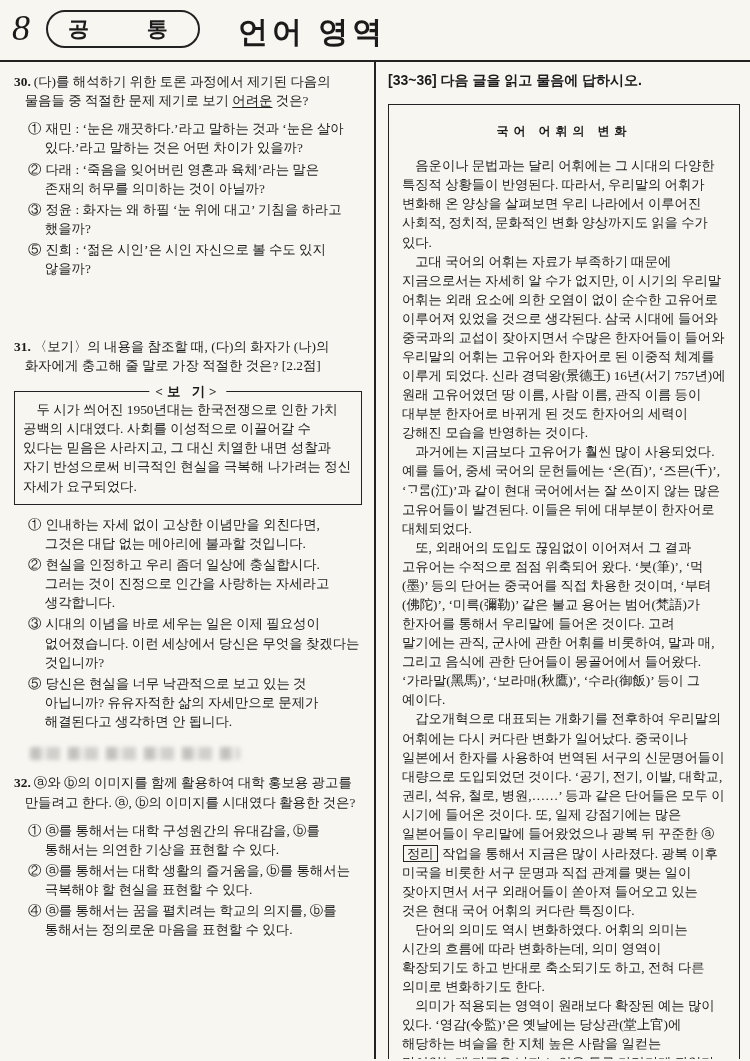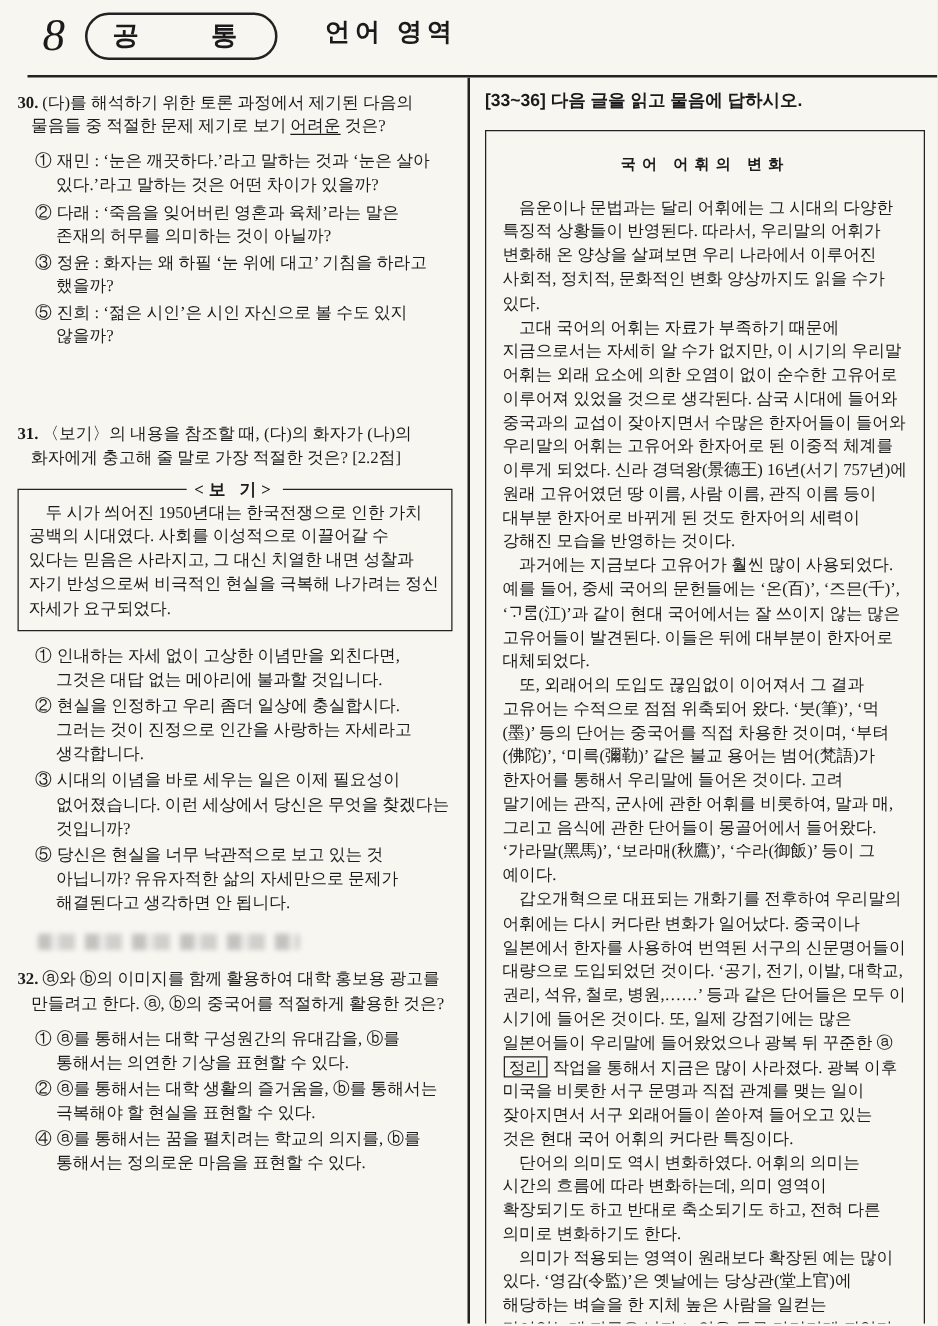--- a/index.html
+++ b/index.html
@@ -12,21 +12,20 @@
     color:#1b1b1b;
     font-family:"Liberation Serif","DejaVu Serif",serif;
     overflow:hidden;
   }
   
   .header {
     position:relative;
     height:62px;
     border-bottom:2px solid #222;
     padding:8px 10px 0 12px;
-    margin-left:22px;
   }
   .page-number {
     display:inline-block;
     font-style:italic;
     font-size:36px;
     line-height:40px;
     vertical-align:top;
     margin-right:12px;
   }
   .section-oval {
@@ -40,21 +39,21 @@
     padding:2px 4px 2px 20px;
     letter-spacing:26px;
     vertical-align:top;
     margin-top:2px;
   }
   .doc-title {
     position:absolute;
     left:238px; top:12px;
     font-family:"Liberation Sans","DejaVu Sans",sans-serif;
     font-weight:bold;
-    font-size:20px;
+    font-size:30px;
     letter-spacing:4px;
   }
   
   .columns { display:flex; height:997px; overflow:hidden; }
   .col-left {
     width:376px;
     border-right:2px solid #222;
     padding:6px 12px 0 14px;
     overflow:hidden;
   }
@@ -187,21 +186,21 @@
             <li><span class="marker">⑤</span><span>당신은 현실을 너무 낙관적으로 보고 있는 것 아닙니까? 유유자적한 삶의 자세만으로 문제가 해결된다고 생각하면 안 됩니다.</span></li>
           </ol>
       </div>
 
       <div class="spacer-31-32">
         <div class="ink-bleed"></div>
       </div>
 
       <div class="question">
         <div class="qstem">
-          <span class="qnum">32.</span><span>ⓐ와 ⓑ의 이미지를 함께 활용하여 대학 홍보용 광고를 만들려고 한다. ⓐ, ⓑ의 중국어를 적절하게 활용한 것은?</span>
+          <span class="qnum">32.</span><span>ⓐ와 ⓑ의 이미지를 함께 활용하여 대학 홍보용 광고를 만들려고 한다. ⓐ, ⓑ의 이미지를 시대였다 활용한 것은?</span>
         </div>
         <ol class="options">
             <li><span class="marker">①</span><span>ⓐ를 통해서는 대학 구성원간의 유대감을, ⓑ를 통해서는 의연한 기상을 표현할 수 있다.</span></li>
             <li><span class="marker">②</span><span>ⓐ를 통해서는 대학 생활의 즐거움을, ⓑ를 통해서는 극복해야 할 현실을 표현할 수 있다.</span></li>
             <li><span class="marker">④</span><span>ⓐ를 통해서는 꿈을 펼치려는 학교의 의지를, ⓑ를 통해서는 정의로운 마음을 표현할 수 있다.</span></li>
           </ol>
       </div>
 
     </div>
 

